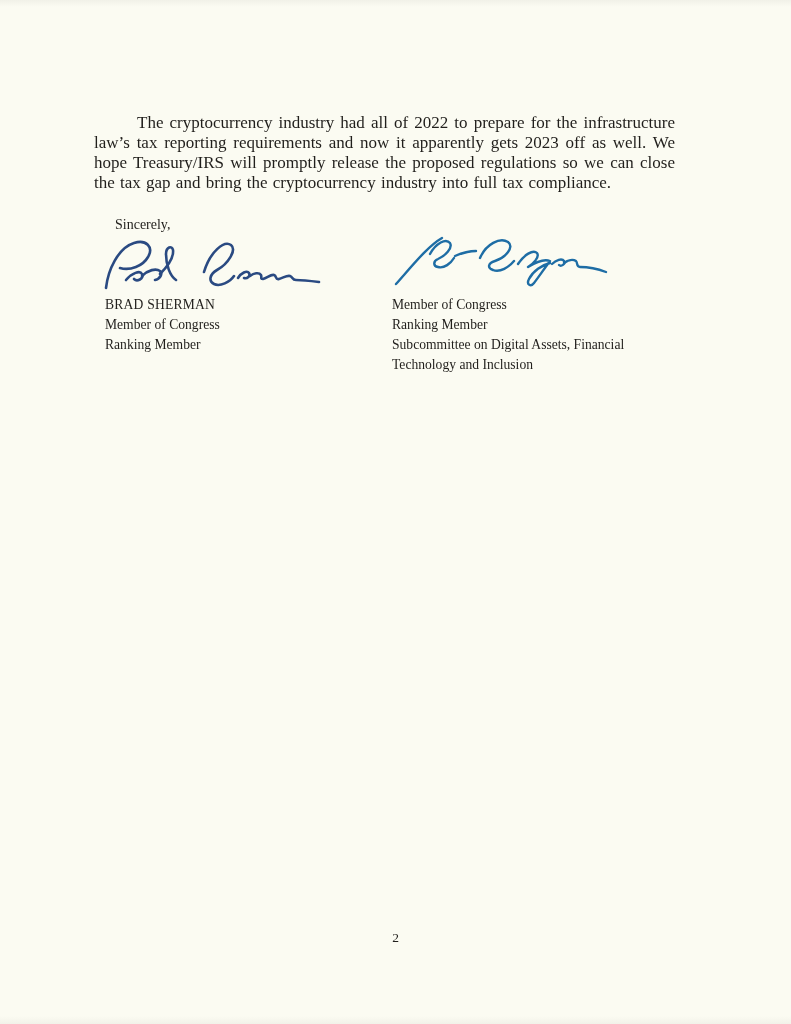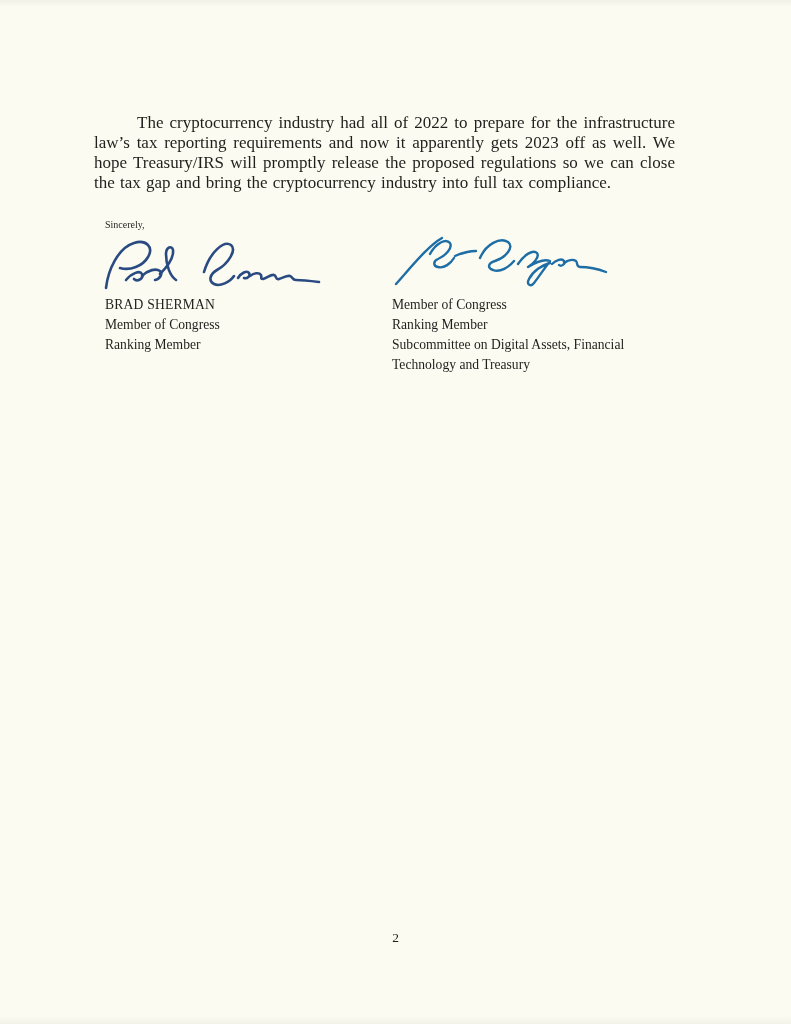--- a/index.html
+++ b/index.html
@@ -27,23 +27,23 @@
     width: 581px;
     margin: 0;
     font-size: 17px;
     line-height: 20px;
     text-align: justify;
     text-indent: 43px;
     word-spacing: 1px;
   }
   .closing {
     position: absolute;
-    left: 105px;
+    left: 115px;
     top: 215px;
-    font-size: 10px;
+    font-size: 14px;
     line-height: 20px;
   }
   .signature {
     position: absolute;
   }
   .signature svg {
     display: block;
   }
   .sig-sherman {
     left: 100px;
@@ -123,18 +123,18 @@
 
   <div class="signer-block block-sherman">
     <div class="signer-name">BRAD SHERMAN</div>
     <div>Member of Congress</div>
     <div>Ranking Member</div>
   </div>
 
   <div class="signer-block block-lynch">
     <div>Member of Congress</div>
     <div>Ranking Member</div>
-    <div>Subcommittee on Digital Assets, Financial Technology and Treasury</div>
+    <div>Subcommittee on Digital Assets, Financial Technology and Inclusion</div>
   </div>
 
   <div class="page-number">2</div>
 
 </div>
 
 </body></html>

